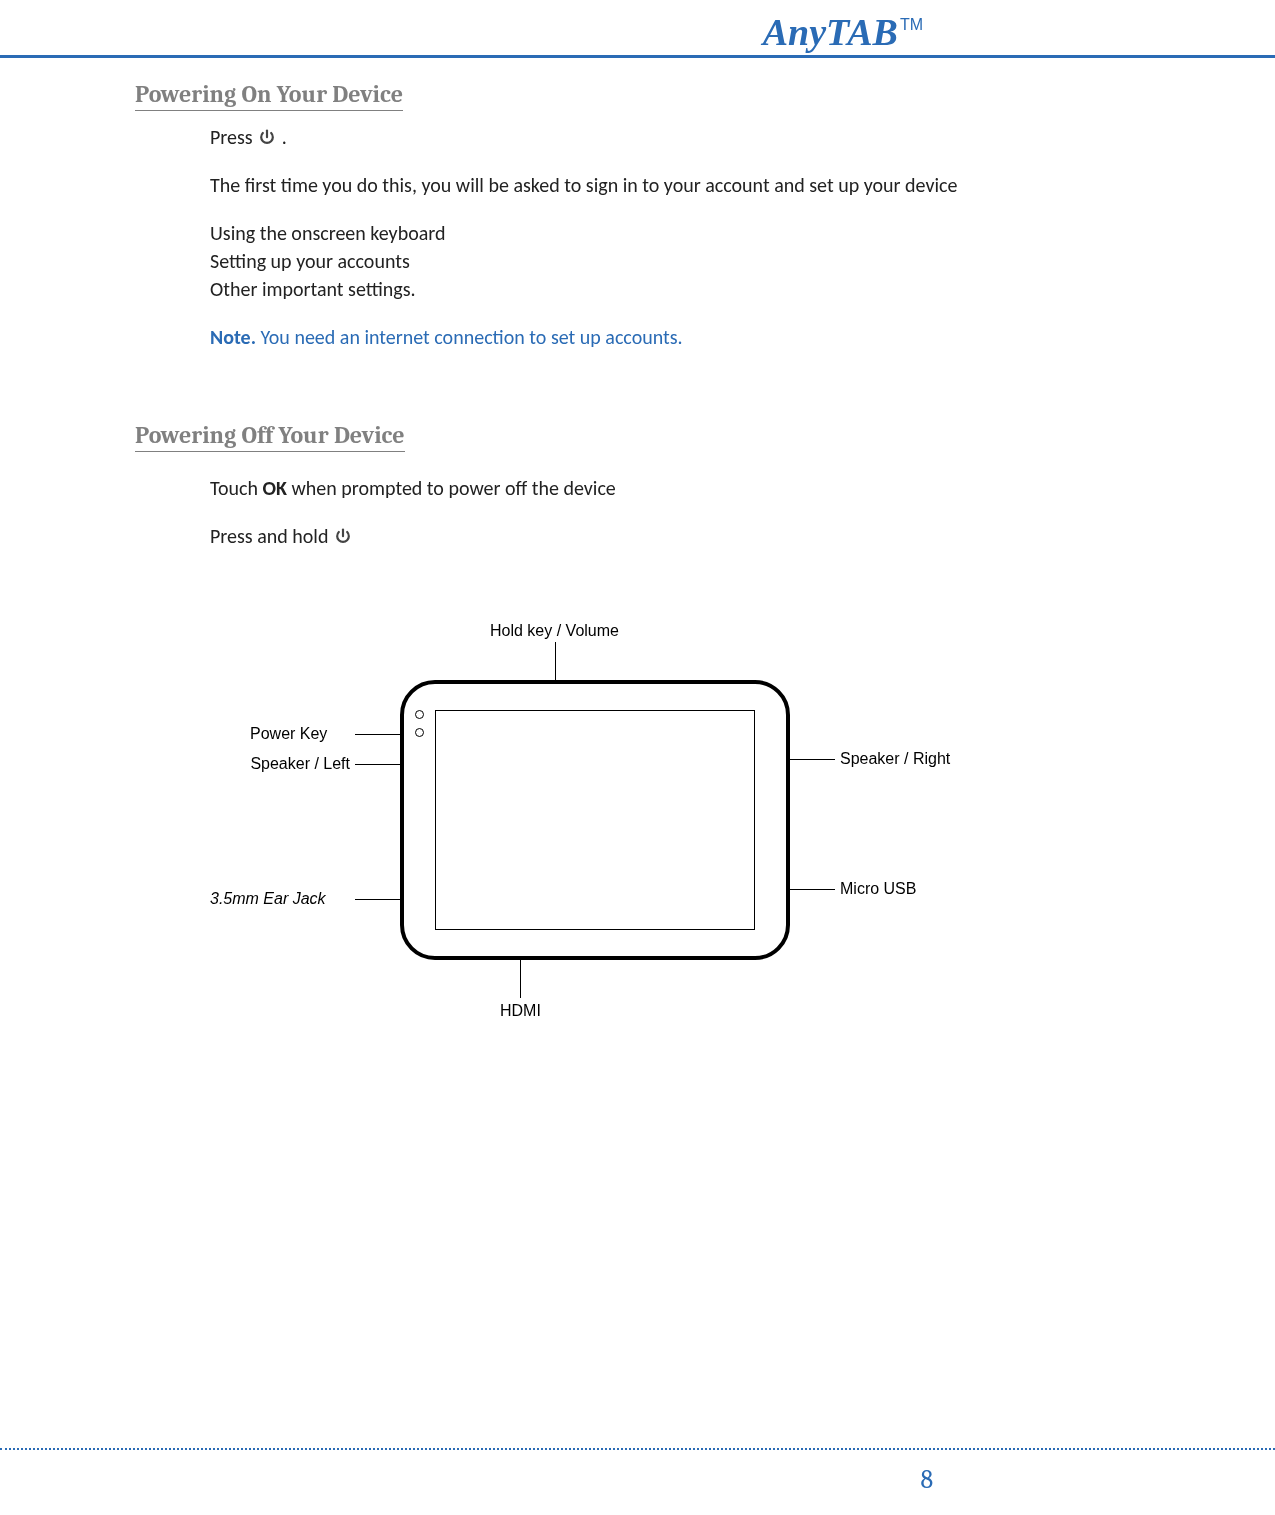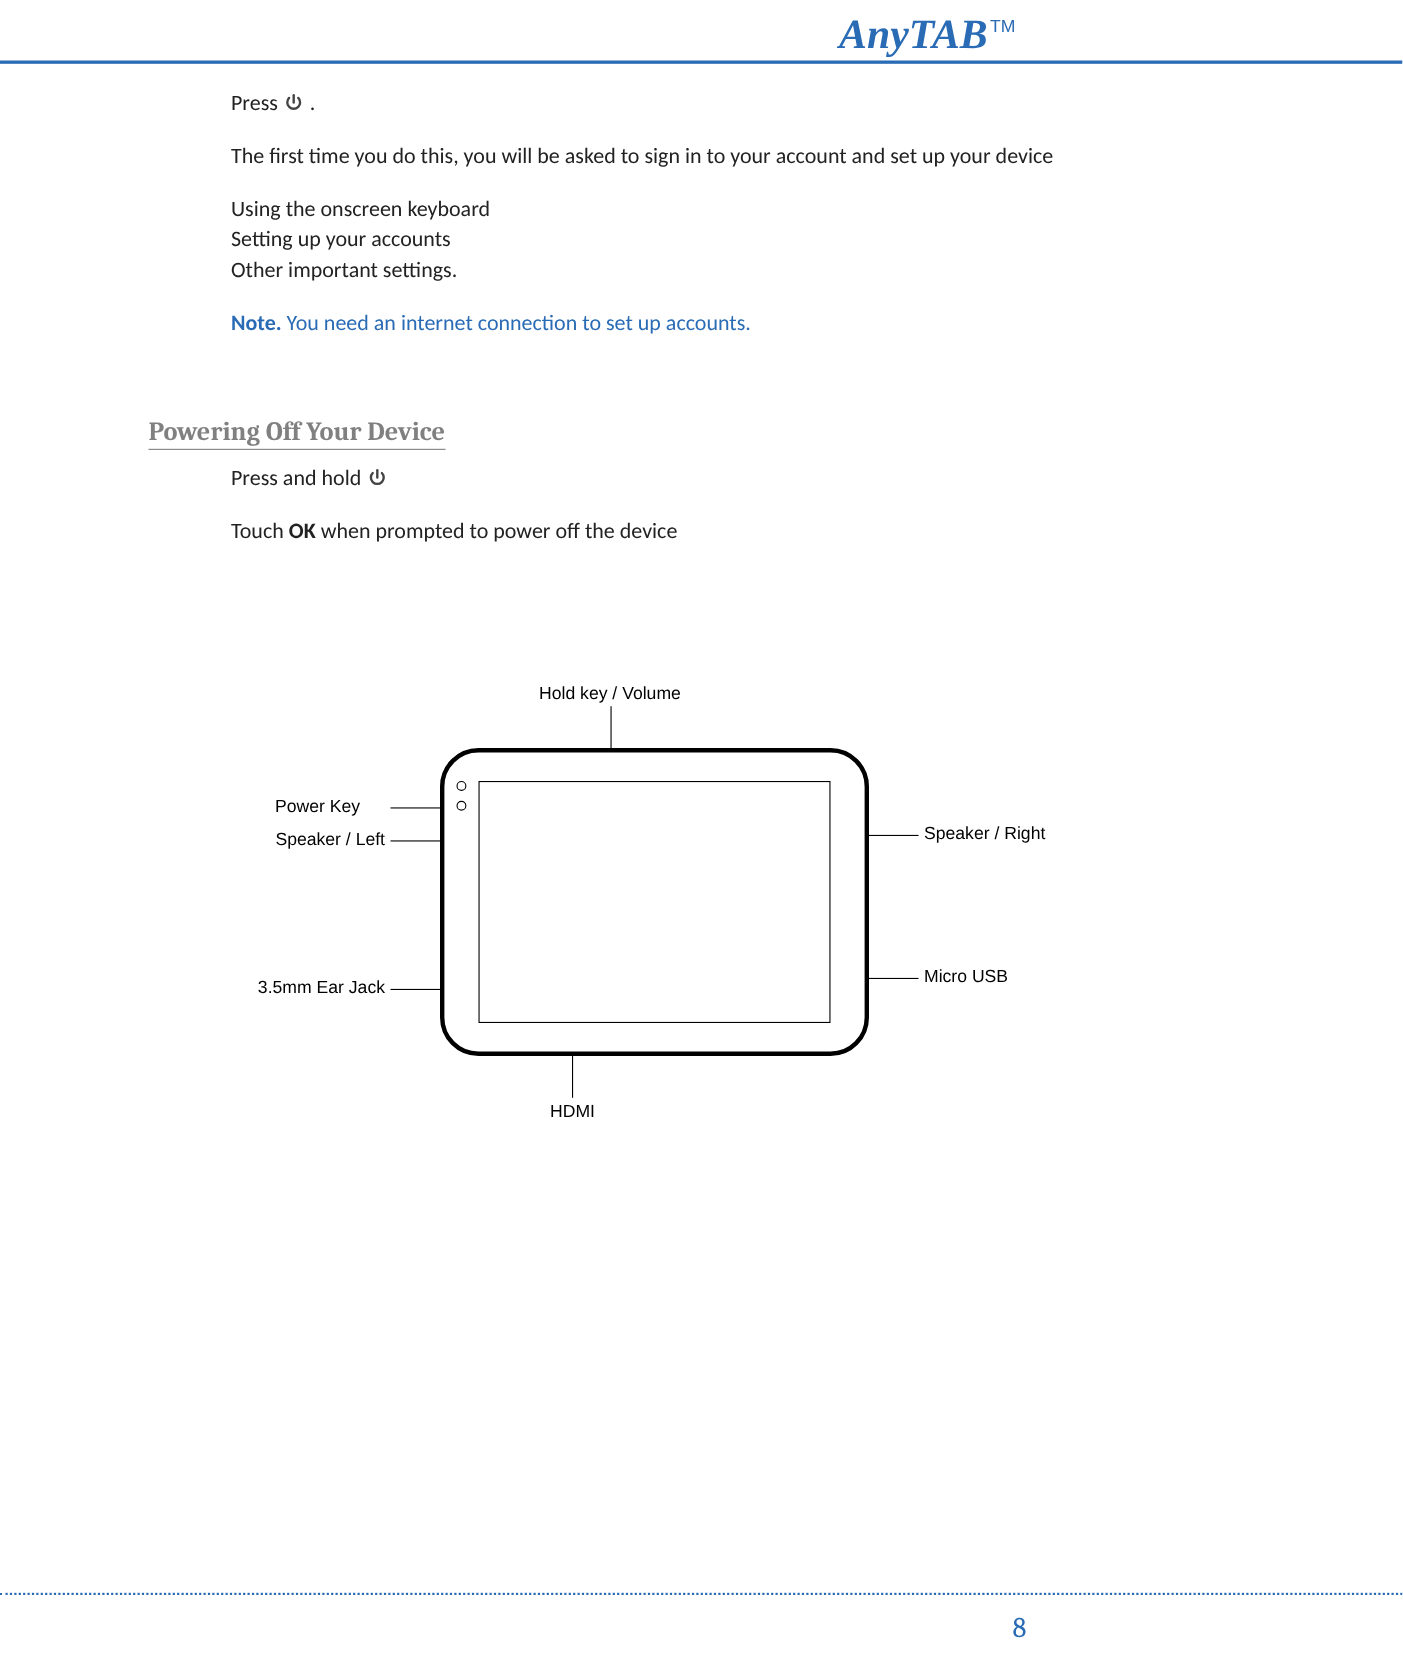--- a/index.html
+++ b/index.html
@@ -166,20 +166,21 @@
 
   <div class="logo-area">
     <span class="logo-text">AnyTAB</span>
     <span class="logo-tm">TM</span>
   </div>
   <div class="hr-top"></div>
 
   <div class="content">
 
     <div>
+      <div class="section-heading">Powering On Your Device</div>
       <div class="body-block">
 
         <p class="body-line">
           <span>Press </span>
           <span class="power-icon">
             <svg viewBox="0 0 24 24" width="20" height="20" fill="none" stroke="#444" stroke-width="2.6" stroke-linecap="round">
               <path d="M12 3 L12 11"></path>
               <path d="M7 6 A7 7 0 1 0 17 6"></path>
             </svg>
           </span>
@@ -196,56 +197,56 @@
           <span class="note-label">Note.</span>
           <span class="note-text"> You need an internet connection to set up accounts.</span>
         </p>
       </div>
     </div>
 
     <div class="section2">
       <div class="section-heading">Powering Off Your Device</div>
       <div class="body-block">
 
+        <p class="body-line" style="margin-top:10px;">
+          <span>Touch </span>
+          <span class="ok-bold">OK</span>
+          <span> when prompted to power off the device</span>
+        </p>
+
         <p class="body-line">
           <span>Press and hold </span>
           <span class="power-icon">
             <svg viewBox="0 0 24 24" width="20" height="20" fill="none" stroke="#444" stroke-width="2.6" stroke-linecap="round">
               <path d="M12 3 L12 11"></path>
               <path d="M7 6 A7 7 0 1 0 17 6"></path>
             </svg>
           </span>
         </p>
-
-        <p class="body-line" style="margin-top:10px;">
-          <span>Touch </span>
-          <span class="ok-bold">OK</span>
-          <span> when prompted to power off the device</span>
-        </p>
       </div>
     </div>
 
   </div>
 
   <div class="diagram">
     <div class="dev-body"></div>
     <div class="dev-screen"></div>
     <span class="dot" style="left:185px; top:100px;"></span>
     <span class="dot" style="left:185px; top:118px;"></span>
 
     <span class="label" style="left:260px; top:12px;">Hold key / Volume</span>
     <span class="lead v" style="left:325px; top:32px; height:38px;"></span>
 
     <span class="label" style="left:20px; top:115px; width:100px;">Power Key</span>
     <span class="lead h" style="left:125px; top:124px; width:45px;"></span>
 
     <span class="label" style="left:0px; top:145px; text-align:right; width:120px;">Speaker / Left</span>
     <span class="lead h" style="left:125px; top:154px; width:45px;"></span>
 
-    <span class="label" style="left:-20px; top:280px; text-align:right; width:140px;">3.5mm Ear Jack</span>
+    <span class="label" style="left:-20px; top:280px; text-align:left; width:140px;font-style:italic;">3.5mm Ear Jack</span>
     <span class="lead h" style="left:125px; top:289px; width:45px;"></span>
 
     <span class="label" style="left:610px; top:140px;">Speaker / Right</span>
     <span class="lead h" style="left:560px; top:149px; width:45px;"></span>
 
     <span class="label" style="left:610px; top:270px;">Micro USB</span>
     <span class="lead h" style="left:560px; top:279px; width:45px;"></span>
 
     <span class="lead v" style="left:290px; top:350px; height:38px;"></span>
     <span class="label" style="left:270px; top:392px;">HDMI</span>

